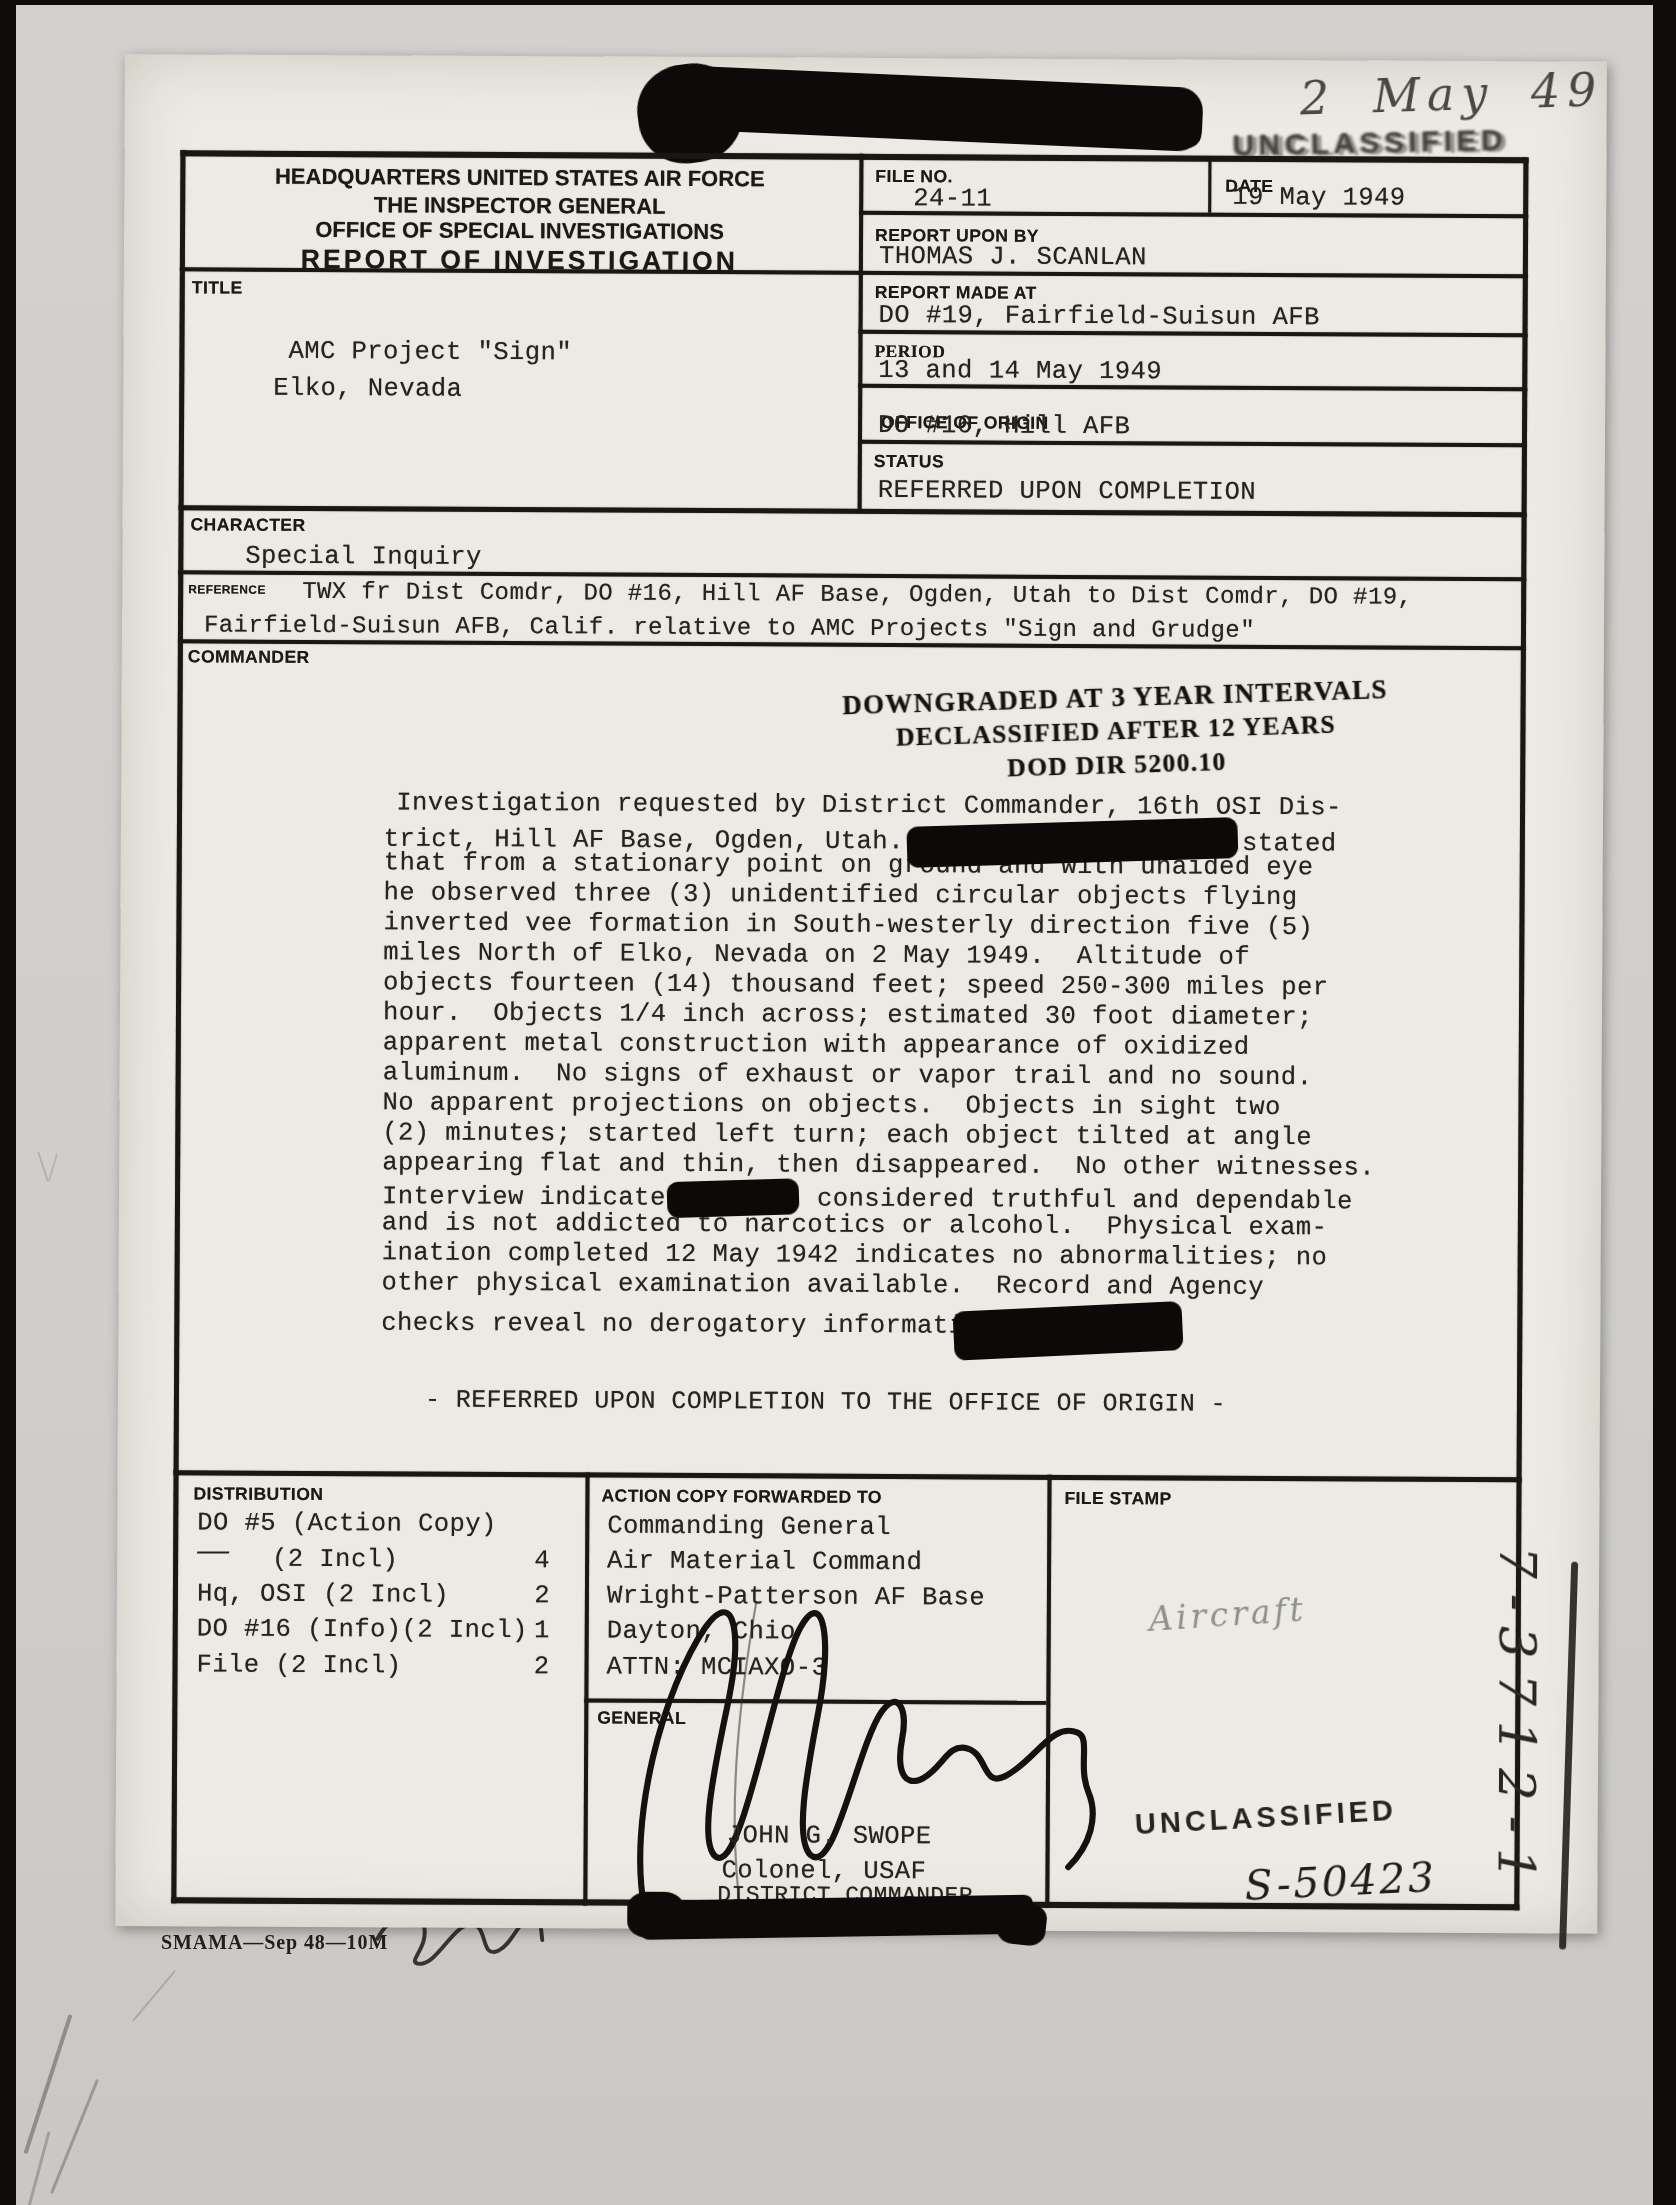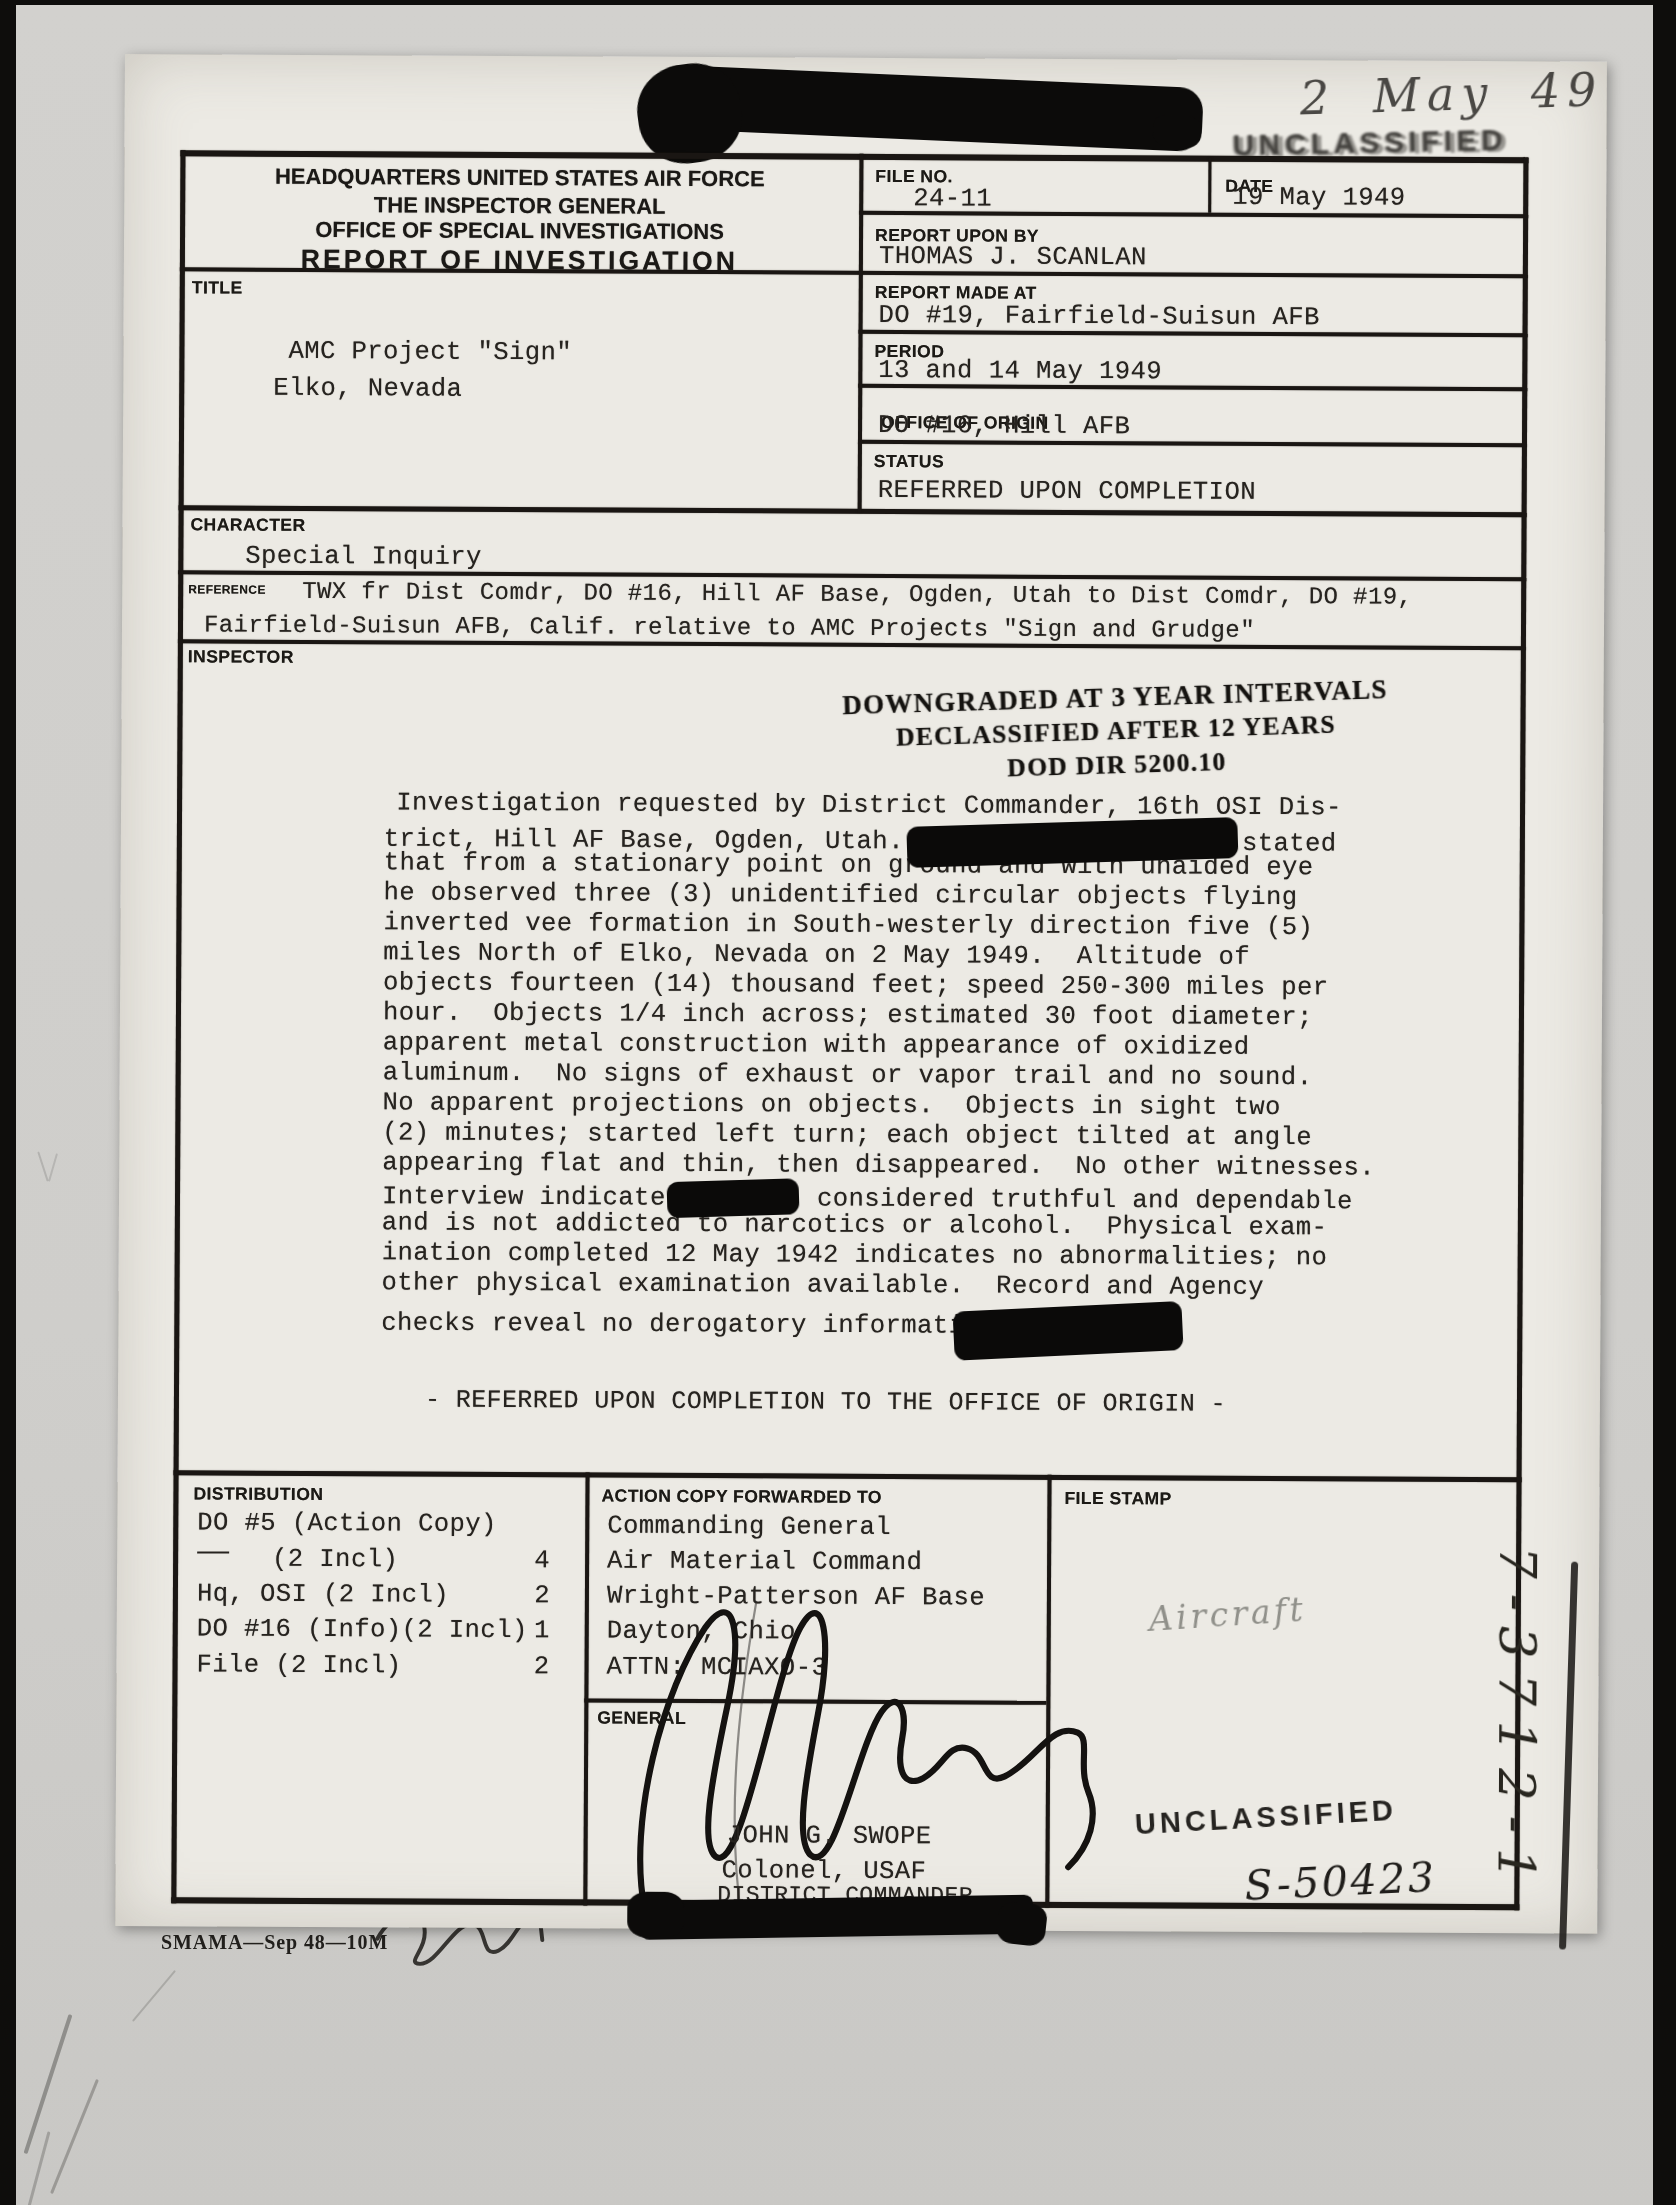--- a/index.html
+++ b/index.html
@@ -89,41 +89,41 @@
     <div class="type" style="left:789px;top:126px;">24-11</div>
     <div class="lab" style="left:1101px;top:116px;">DATE</div>
     <div class="type" style="left:1108px;top:123px;">19 May 1949</div>
 
     <div class="lab" style="left:751px;top:167px;">REPORT UPON BY</div>
     <div class="type" style="left:755px;top:184px;">THOMAS J. SCANLAN</div>
 
     <div class="lab" style="left:751px;top:224px;">REPORT MADE AT</div>
     <div class="type" style="left:755px;top:243px;">DO #19, Fairfield-Suisun AFB</div>
 
-    <div class="lab" style="left:751px;top:283px;">PERIOD</div>
+    <div class="lab" style="left:751px;top:283px;font-family:Liberation Serif, serif;">PERIOD</div>
     <div class="type" style="left:755px;top:298px;">13 and 14 May 1949</div>
 
     <div class="lab" style="left:751px;top:354px;margin-left:7px;">OFFICE OF ORIGIN</div>
     <div class="type" style="left:755px;top:353px;">DO #16, Hill AFB</div>
 
     <div class="lab" style="left:751px;top:393px;">STATUS</div>
     <div class="type" style="left:755px;top:418px;">REFERRED UPON COMPLETION</div>
 
     <div class="lab" style="left:68px;top:223px;">TITLE</div>
     <div class="type" style="left:165px;top:282px;">AMC Project "Sign"</div>
     <div class="type" style="left:150px;top:319px;text-align:right;">Elko, Nevada</div>
 
     <div class="lab" style="left:68px;top:460px;">CHARACTER</div>
     <div class="type" style="left:123px;top:487px;">Special Inquiry</div>
 
     <div class="lab" style="left:66px;top:528px;font-size:12px;">REFERENCE</div>
     <div class="type" style="left:180px;top:523px;font-size:24px;">TWX fr Dist Comdr, DO #16, Hill AF Base, Ogden, Utah to Dist Comdr, DO #19,</div>
     <div class="type" style="left:82px;top:557px;font-size:24px;">Fairfield-Suisun AFB, Calif. relative to AMC Projects "Sign and Grudge"</div>
 
-    <div class="lab" style="left:66px;top:592px;">INSPECTOR</div>
+    <div class="lab" style="left:66px;top:592px;">COMMANDER</div>
 
     <div class="stampblk">
       <div style="font-size:27px;">DOWNGRADED AT 3 YEAR INTERVALS</div>
       <div style="font-size:25.6px;">DECLASSIFIED AFTER 12 YEARS</div>
       <div style="font-size:25.6px;">DOD DIR 5200.10</div>
     </div>
 
     <div class="syn">
       <div class="sl" style="padding-left:12.3px;">Investigation requested by District Commander, 16th OSI Dis-</div>
       <div class="sl"><span>trict, Hill AF Base, Ogden, Utah.</span><span class="redact" style="width:331px;height:41px;margin:0 4.4px 0 2.6px;transform:rotate(-2deg);"></span><span>stated</span></div>

